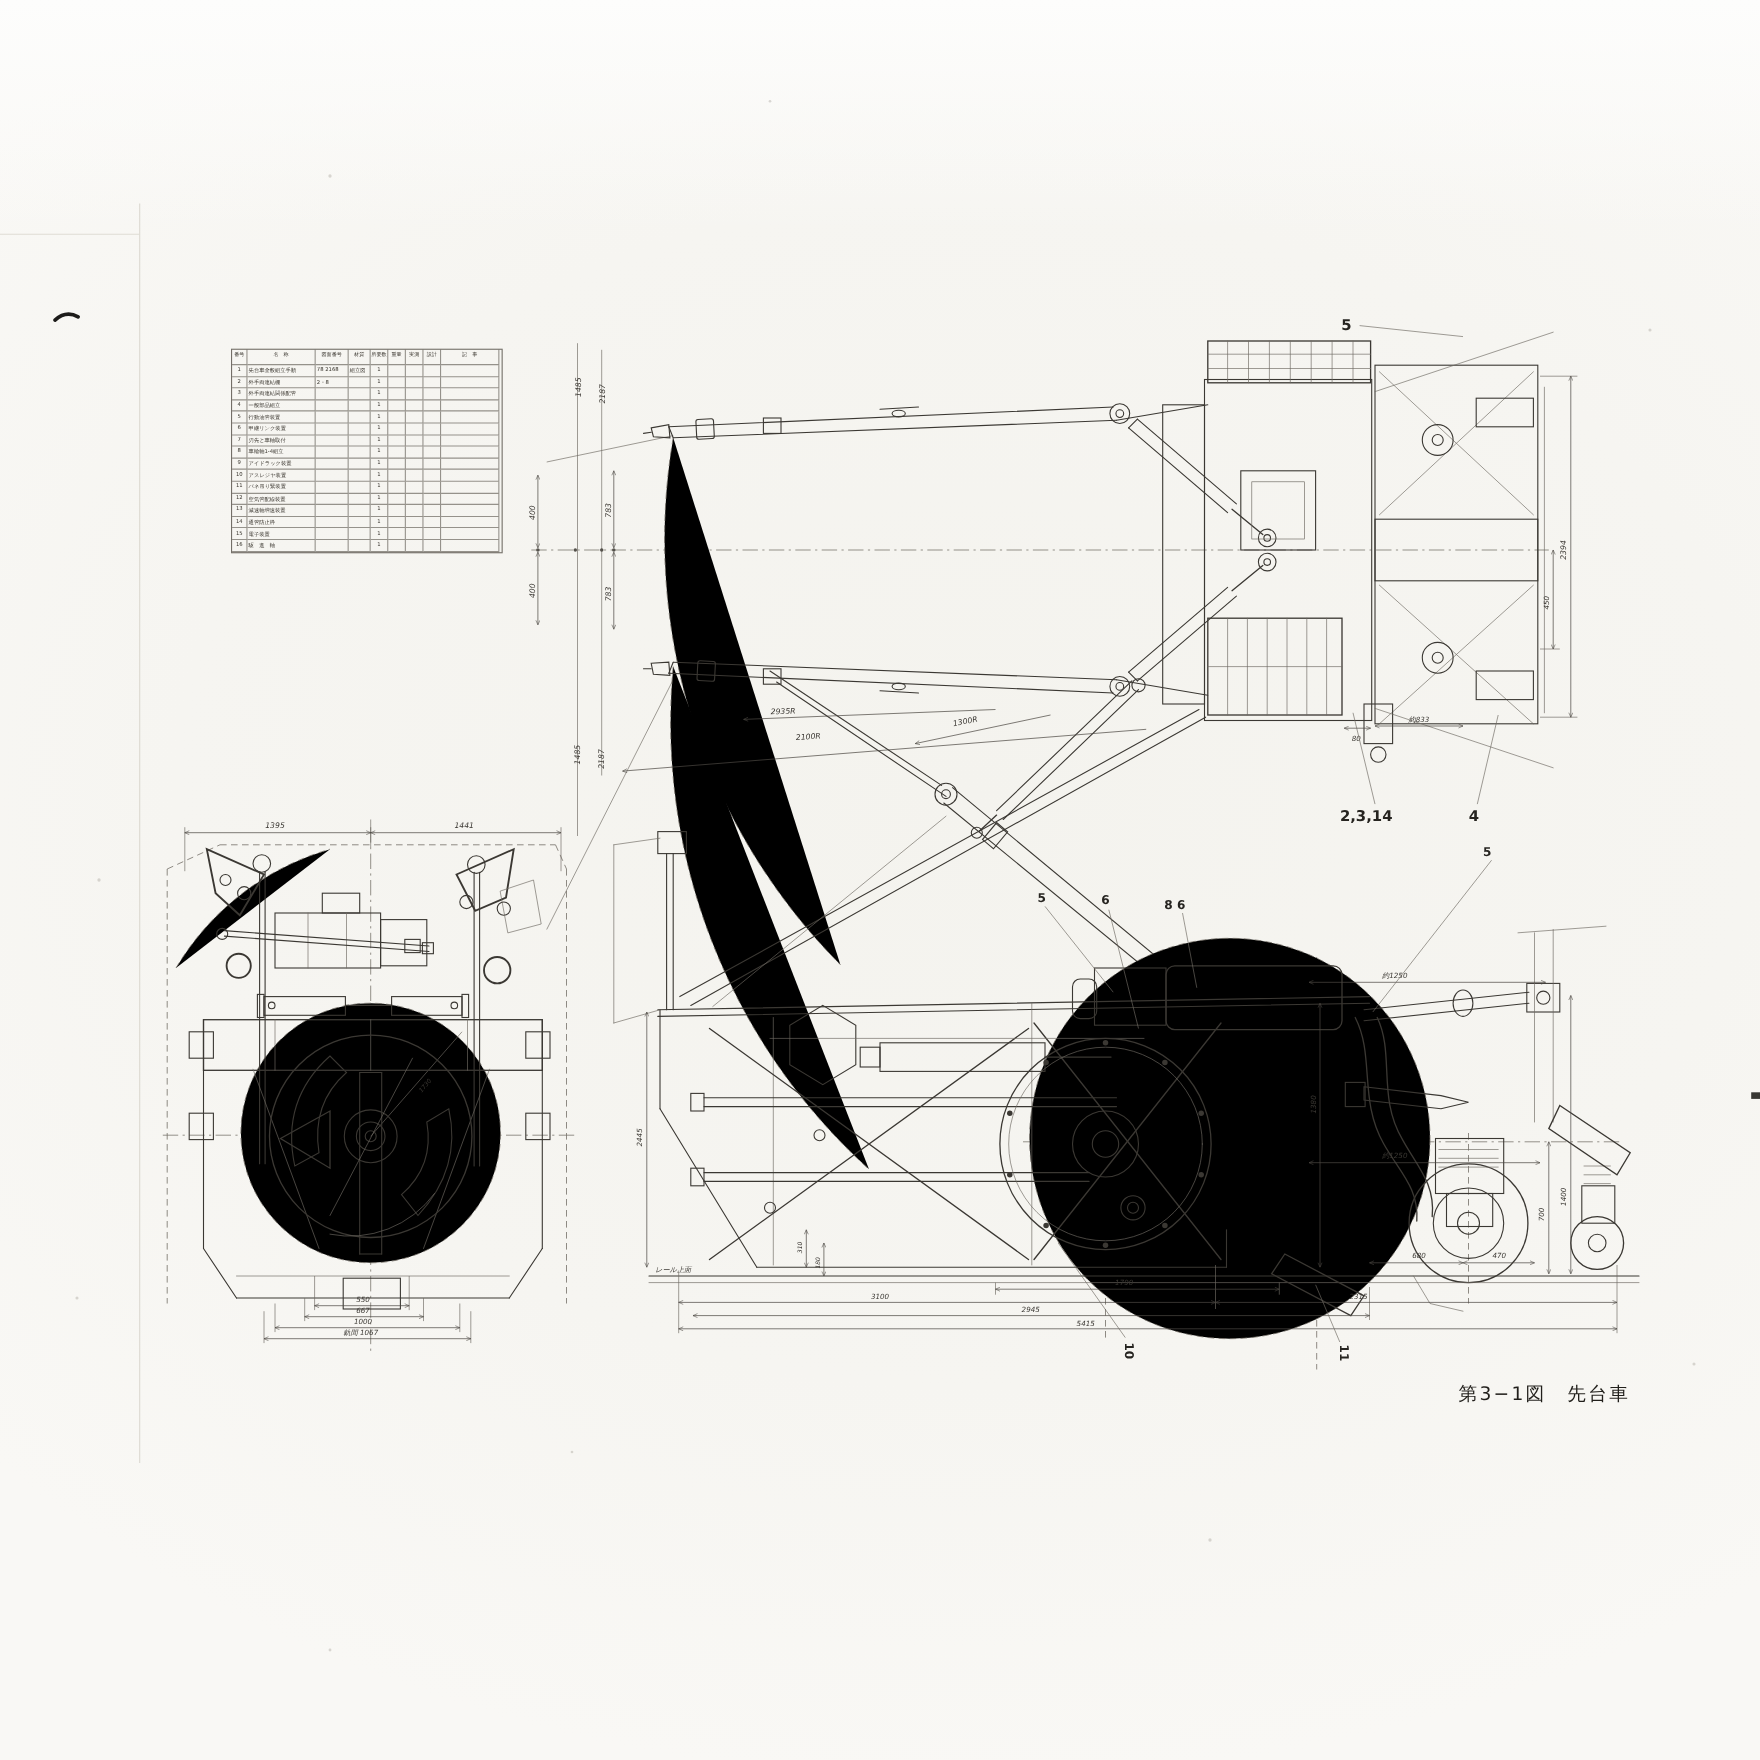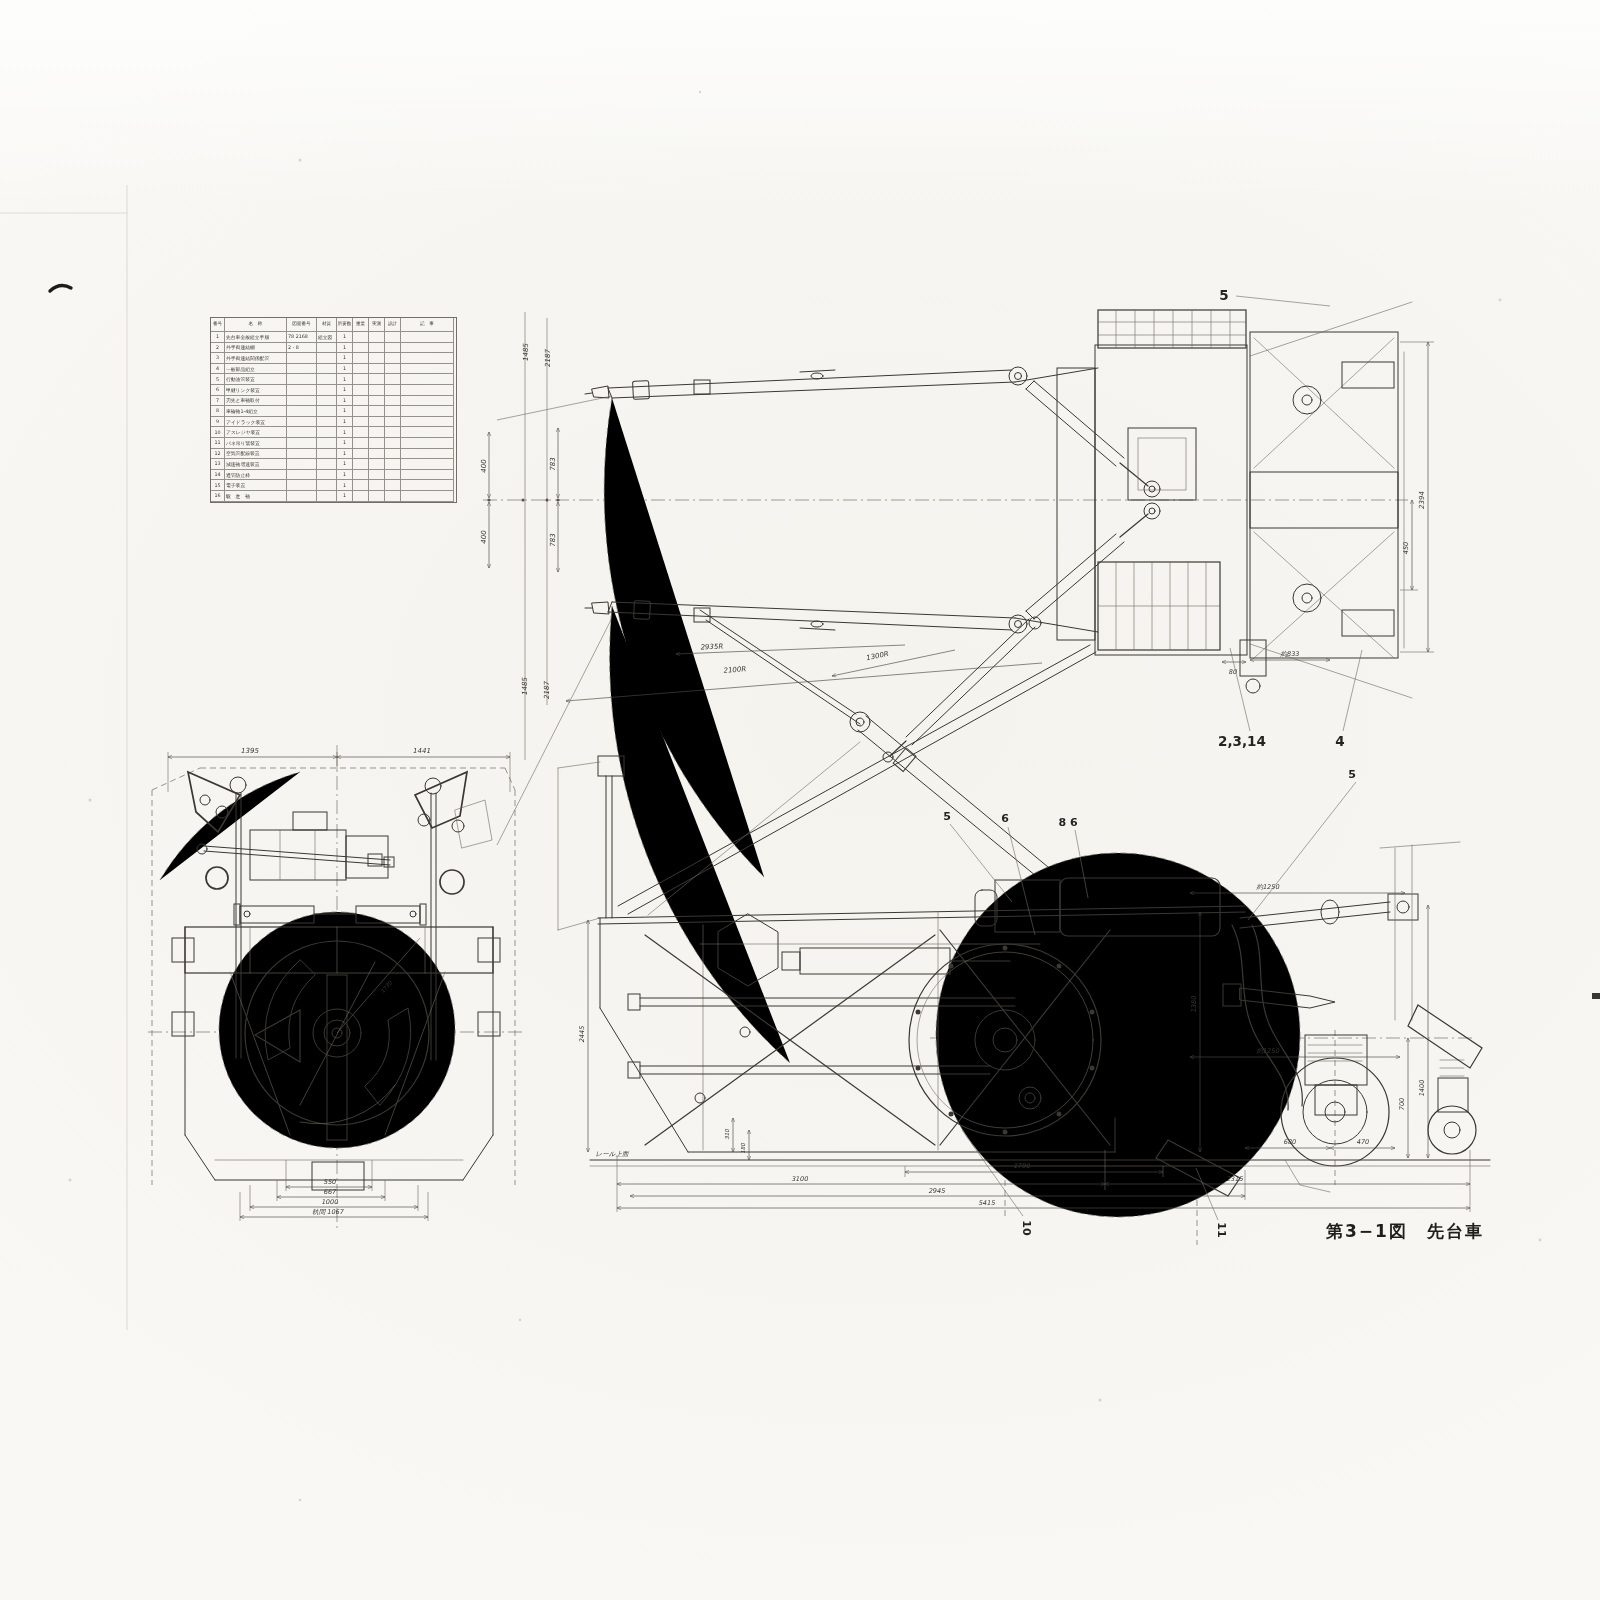--- a/index.html
+++ b/index.html
@@ -28,22 +28,22 @@
   #parts-table{position:absolute;left:210px;top:317px;width:245px;
     color:#3a362f;filter:blur(.28px);}
   .ptr{display:grid;grid-template-columns:14px 62px 30px 20px 16px 16px 16px 16px 53px;}
   .pth .ptc{height:13px;font-size:4.6px;display:flex;align-items:center;justify-content:center;text-align:center;line-height:1.05;}
   .ptc{height:9.6px;font-size:4.8px;display:flex;align-items:center;padding:0 1px;
     border-right:.5px solid rgba(70,64,54,.55);border-bottom:.5px solid rgba(70,64,54,.55);
     overflow:hidden;white-space:nowrap;}
   .ptc.c0,.ptc.c4,.ptc.c5,.ptc.c6,.ptc.c7{justify-content:center;}
   #parts-table{border:.9px solid rgba(60,54,45,.7);border-bottom:1.2px solid rgba(60,54,45,.7);}
   
-  #caption{position:absolute;left:1326px;top:1220px;width:230px;
-    font-weight:700;font-size:17px;letter-spacing:2px;color:#211f1b;filter:blur(.2px);}
+  #caption{position:absolute;left:1326px;top:1256px;width:230px;
+    font-weight:400;font-size:17px;letter-spacing:2px;color:#211f1b;filter:blur(.2px);}
 </style>
 </head>
 <body>
 
 <div id="sheet">
 
 <svg width="1600" height="1600" viewBox="0 0 1600 1600">
   <defs>
     <marker id="ar" viewBox="0 0 10 10" refX="9" refY="5" markerWidth="9" markerHeight="7" orient="auto-start-reverse">
       <path d="M0,1 L9,5 L0,9" fill="none" stroke="#4c4842" stroke-width="1.1"></path>

